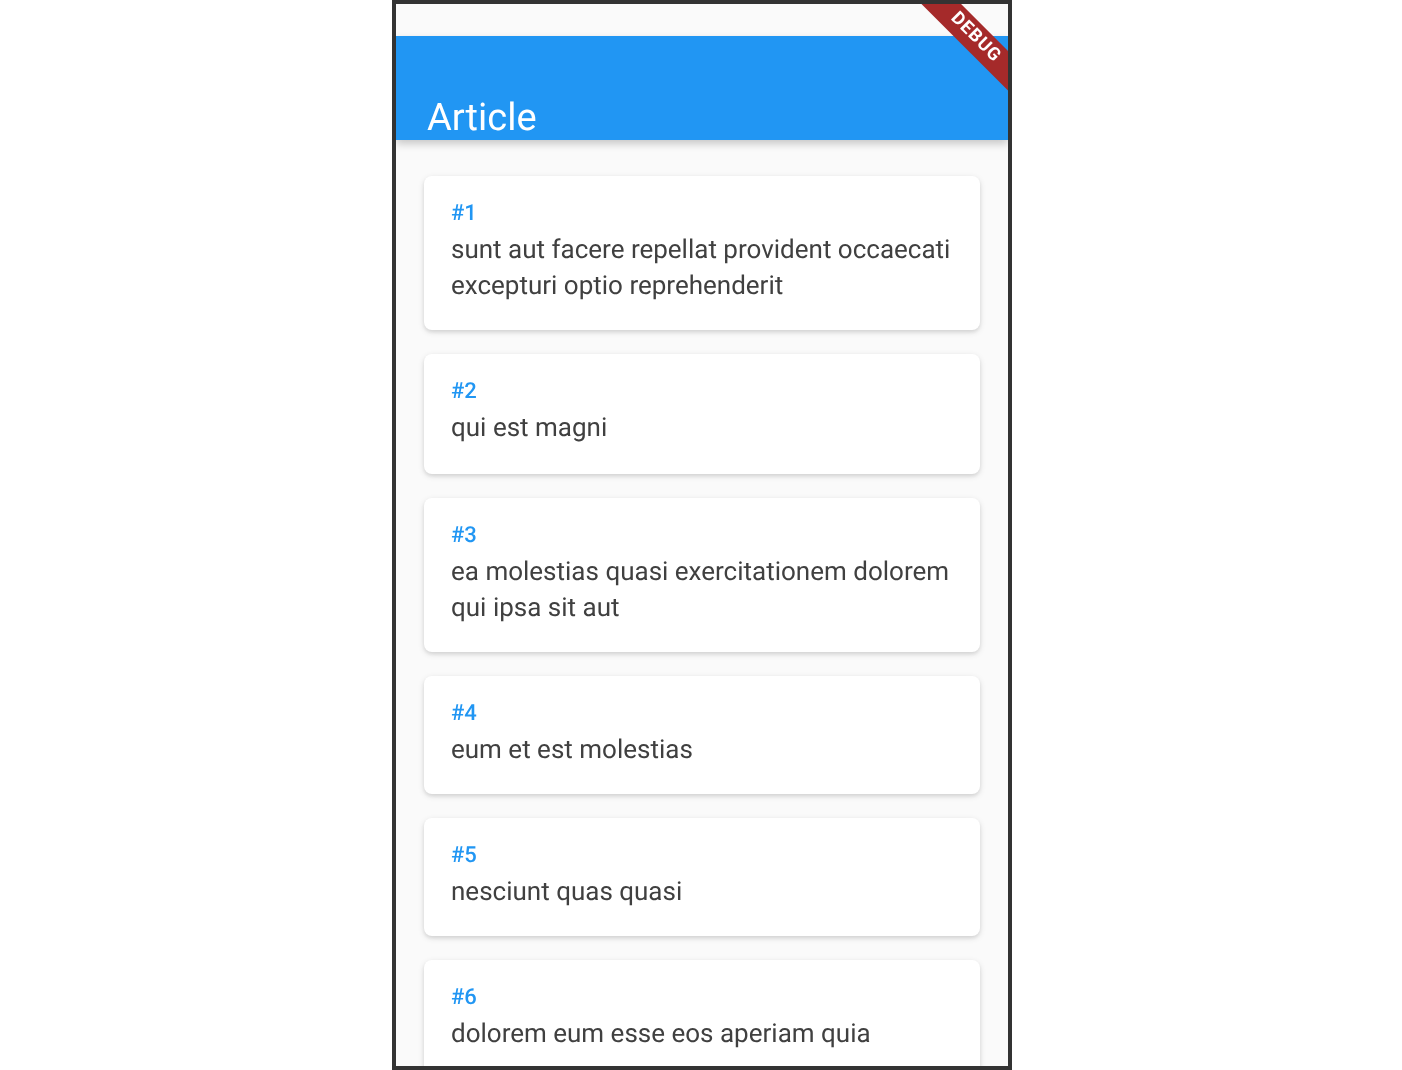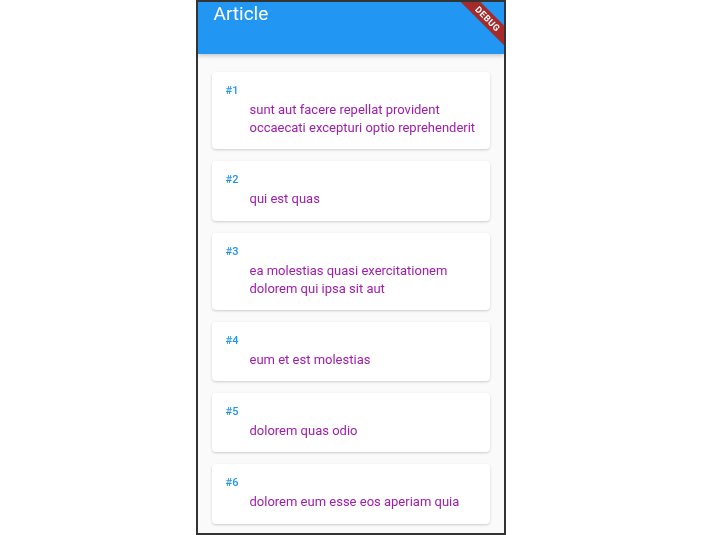--- a/index.html
+++ b/index.html
@@ -21,24 +21,25 @@
       height: 535px;
       border: 2px solid #333;
       position: relative;
       overflow: hidden;
       background: #fafafa;
     }
     .app-bar {
       background: #2196f3;
       height: 52px;
       display: flex;
-      align-items: flex-start;
+      align-items: flex-end;
       padding: 0 16px;
       box-shadow: 0 2px 4px rgba(0,0,0,0.2);
       position: relative;
+      margin-top: 16px;
     }
     .app-bar-title {
       color: #fff;
       font-size: 19px;
       font-weight: 400;
     }
     .debug-banner {
       position: absolute;
       top: 10px;
       right: -30px;
@@ -66,24 +67,23 @@
       margin-bottom: 12px;
       padding: 12px 14px;
     }
     .card-id {
       color: #2196f3;
       font-size: 11px;
       font-weight: 500;
       margin-bottom: 4px;
     }
     .card-title {
-      color: #a21caf;
+      color: #404040;
       font-size: 13px;
       line-height: 1.4;
-      margin-left: 24px;
     }
     .spacer-top {
       height: 10px;
     }
   </style>
 </head>
 <body>
 
 <div class="device-frame">
   <div class="debug-banner">DEBUG</div>
@@ -92,33 +92,33 @@
   </div>
   <div class="content">
     <div class="spacer-top"></div>
     <div id="cards-container">
         <div class="card">
           <div class="card-id">#1</div>
           <div class="card-title">sunt aut facere repellat provident occaecati excepturi optio reprehenderit</div>
         </div>
         <div class="card">
           <div class="card-id">#2</div>
-          <div class="card-title">qui est quas</div>
+          <div class="card-title">qui est magni</div>
         </div>
         <div class="card">
           <div class="card-id">#3</div>
           <div class="card-title">ea molestias quasi exercitationem dolorem qui ipsa sit aut</div>
         </div>
         <div class="card">
           <div class="card-id">#4</div>
           <div class="card-title">eum et est molestias</div>
         </div>
         <div class="card">
           <div class="card-id">#5</div>
-          <div class="card-title">dolorem quas odio</div>
+          <div class="card-title">nesciunt quas quasi</div>
         </div>
         <div class="card">
           <div class="card-id">#6</div>
           <div class="card-title">dolorem eum esse eos aperiam quia</div>
         </div>
       </div>
   </div>
 </div>
 
 </body></html>

